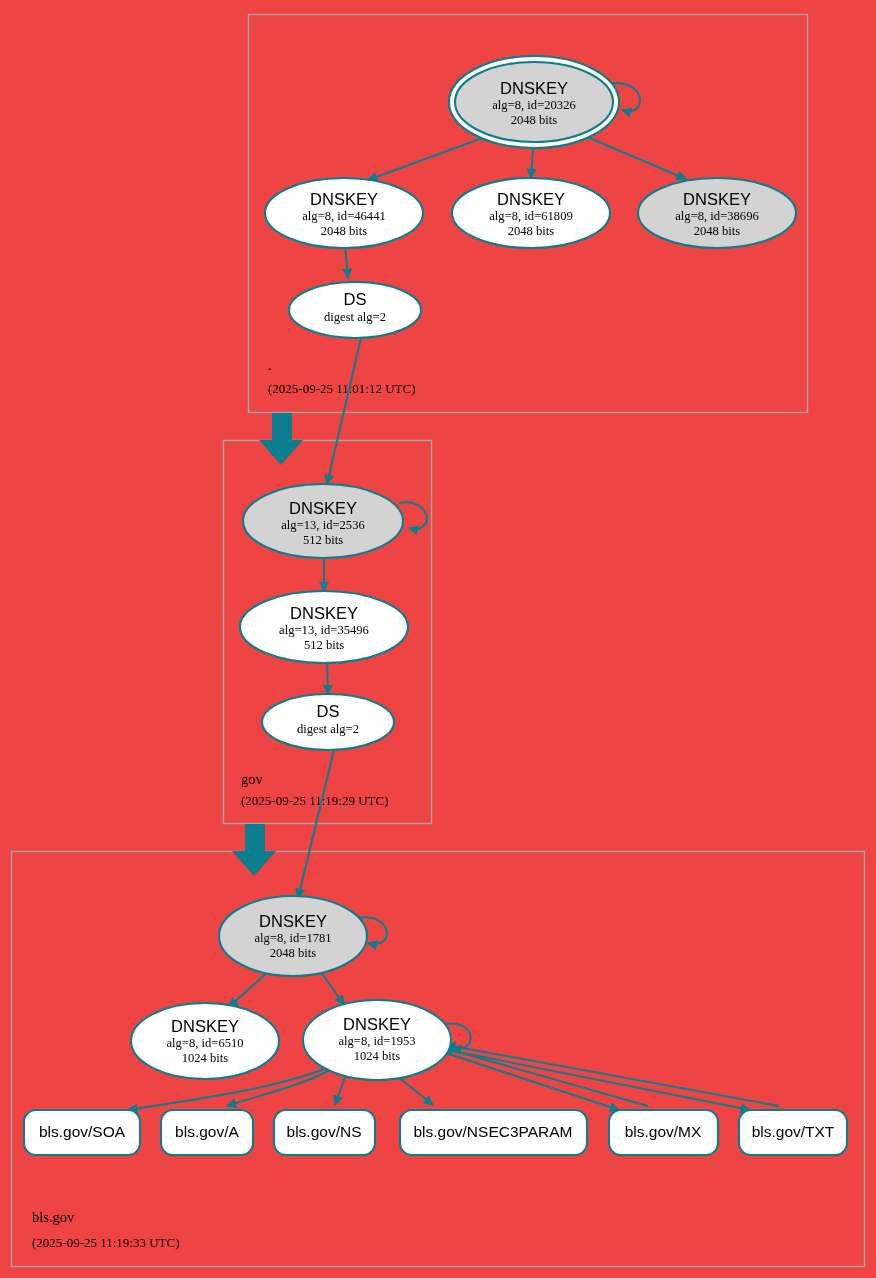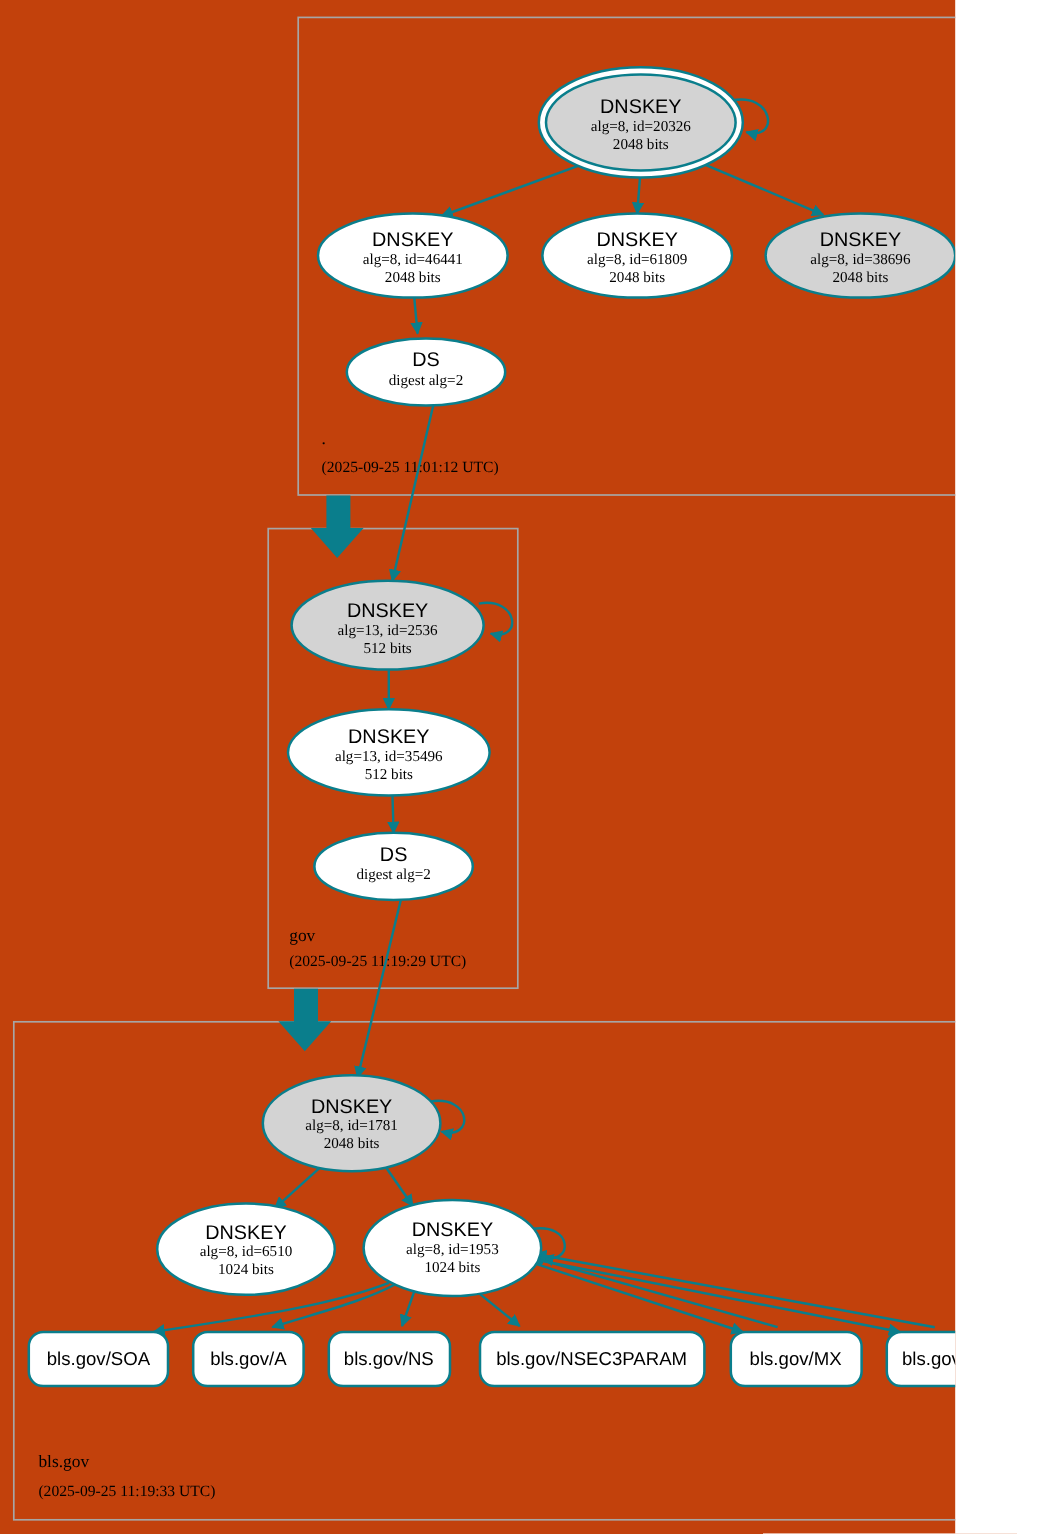--- a/index.html
+++ b/index.html
@@ -5,23 +5,23 @@
   html, body {
     margin: 0;
     padding: 0;
     background: #ffffff;
   }
   body {
     font-family: "Liberation Sans", sans-serif;
   }
   #canvas {
     position: relative;
-    width: 796px;
+    width: 876px;
     height: 1278px;
-    background: #c2410c;
+    background: #ef4444;
     overflow: hidden;
   }
   svg#graph {
     position: absolute;
     top: 0;
     left: 0;
     width: 876px;
     height: 1278px;
   }
   .zone-box {

